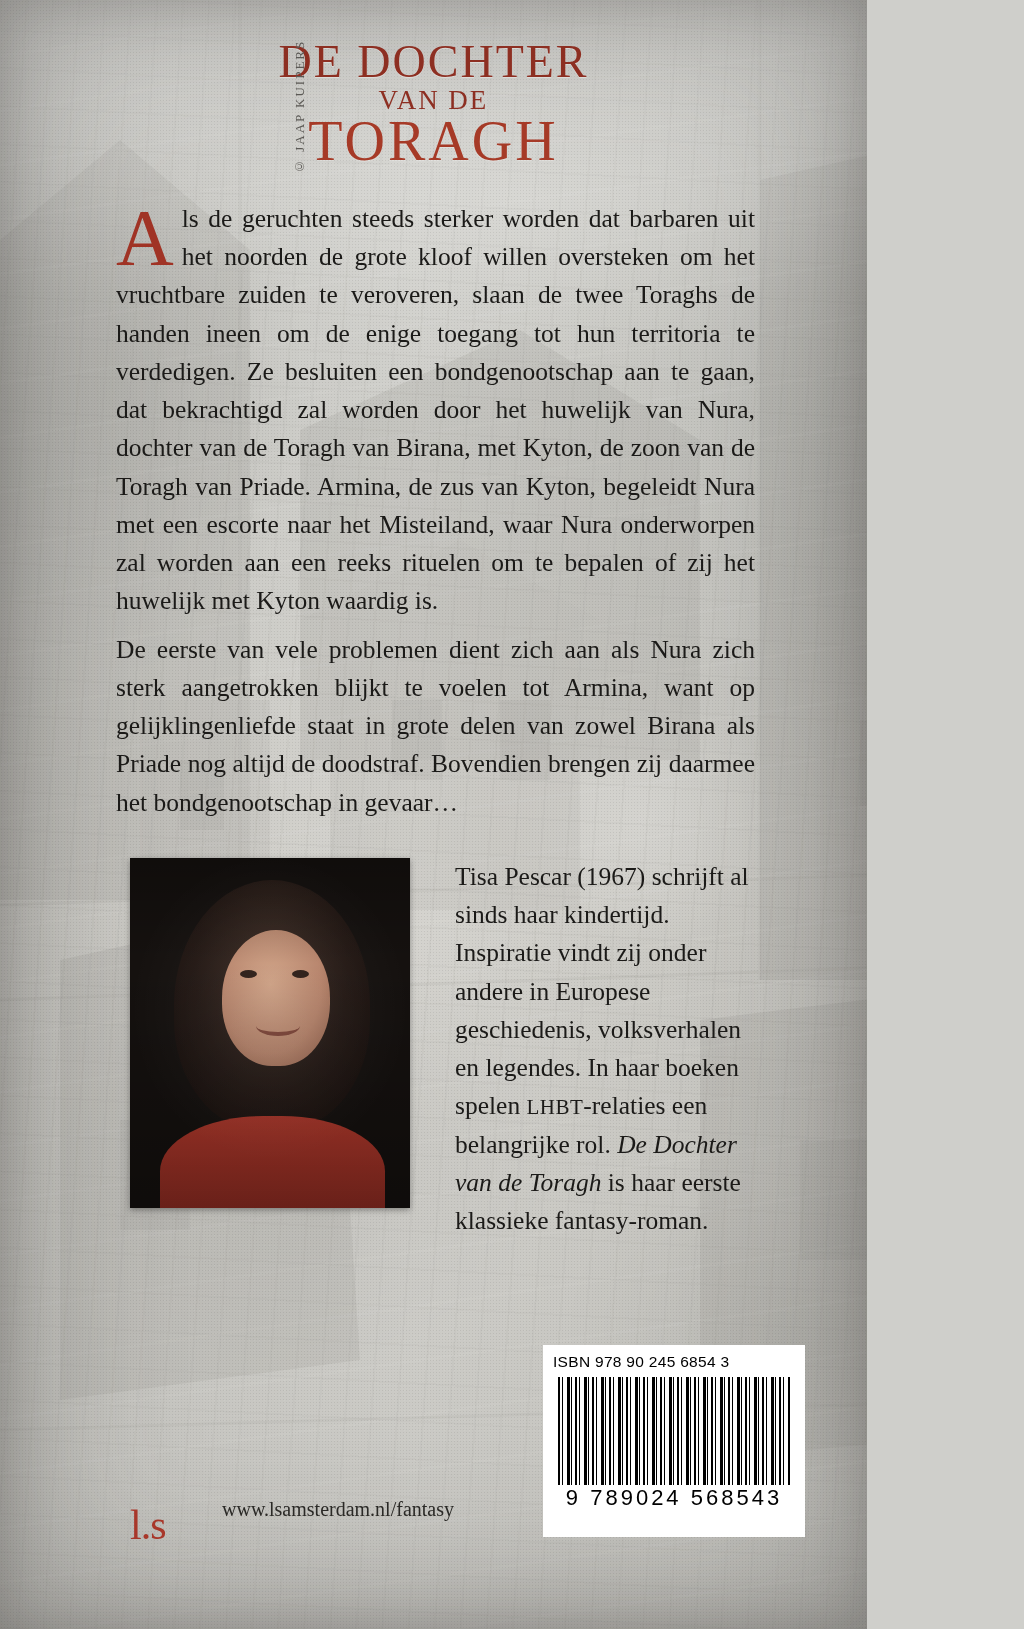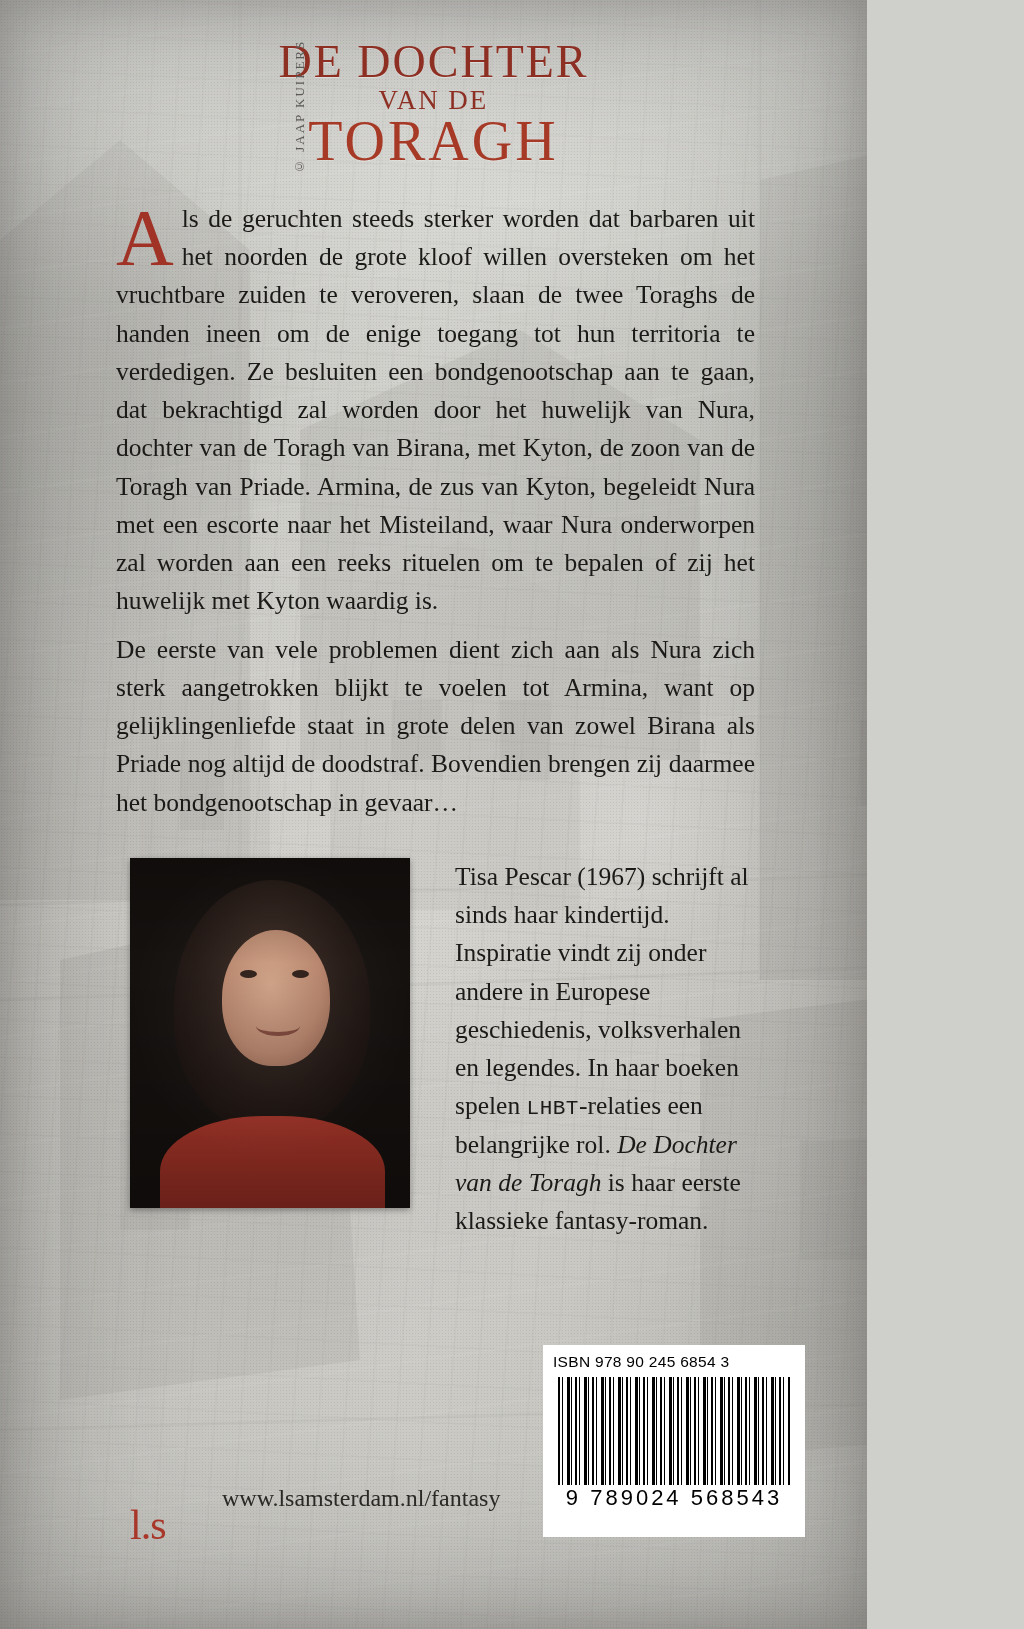--- a/index.html
+++ b/index.html
@@ -186,43 +186,43 @@
     color: #5b5955;
     white-space: nowrap;
   }
   .author-text {
     margin-left: 45px;
     font-size: 25.5px;
     line-height: 1.50;
     text-align: left;
     color: #1b1a18;
   }
-  .author-text .small-caps { font-size: 21px; letter-spacing: 0.5px; font-family: Liberation Mono, monospace; }
+  .author-text .small-caps { font-size: 21px; letter-spacing: 0.5px; }
   .author-text em { font-style: italic; }
 
   
   .footer {
     position: absolute;
     left: 0; right: 0; bottom: 0;
     height: 260px;
   }
   .logo {
     position: absolute;
     left: 130px;
     bottom: 80px;
     font-size: 42px;
     color: #a8372a;
     letter-spacing: -1px;
     font-family: "Liberation Serif", serif;
   }
   .website {
     position: absolute;
     left: 222px;
-    bottom: 117px;
-    font-size: 24px;
+    bottom: 108px;
+    font-size: 20px;
     color: #2a2926;
   }
   .barcode-box {
     position: absolute;
     right: 62px;
     bottom: 92px;
     width: 262px;
     height: 192px;
     background: #ffffff;
     padding: 8px 10px 6px 10px;

